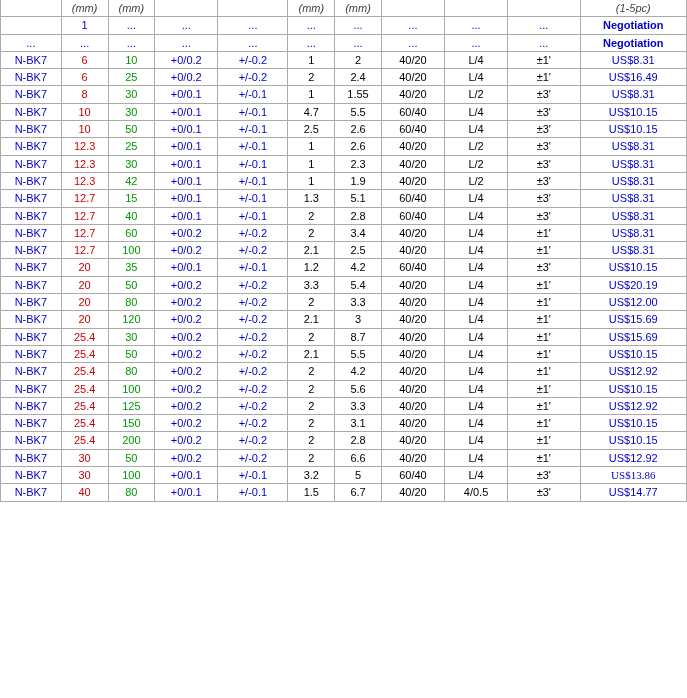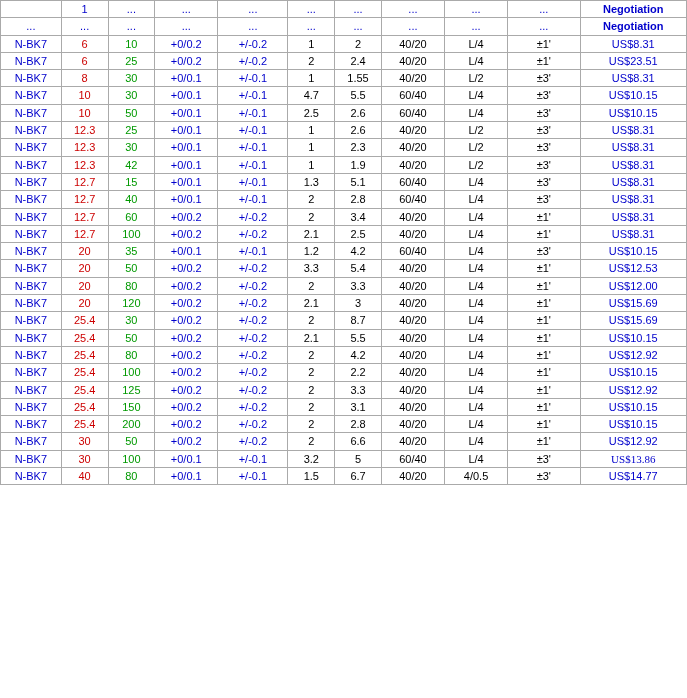--- a/index.html
+++ b/index.html
@@ -82,20 +82,33 @@
       <col class="col-diamtol">
       <col class="col-thktol">
       <col class="col-te">
       <col class="col-tc">
       <col class="col-surface">
       <col class="col-flatness">
       <col class="col-centration">
       <col class="col-price">
     </colgroup>
     <thead>
+      <tr class="sub-header">
+        <td></td>
+        <td>(mm)</td>
+        <td>(mm)</td>
+        <td></td>
+        <td></td>
+        <td>(mm)</td>
+        <td>(mm)</td>
+        <td></td>
+        <td></td>
+        <td></td>
+        <td>(1-5pc)</td>
+      </tr>
     </thead>
     <tbody id="table-body">
       <tr class="negotiation-row">
         <td></td>
         <td>1</td>
         <td>...</td>
         <td>...</td>
         <td>...</td>
         <td>...</td>
         <td>...</td>
@@ -134,21 +147,21 @@
           <td class="material" style="color: rgb(0, 0, 204);">N-BK7</td>
           <td class="dia" style="color: rgb(204, 0, 0);">6</td>
           <td class="efl" style="color: rgb(0, 153, 0);">25</td>
           <td class="tol" style="color: rgb(0, 0, 204);">+0/0.2</td>
           <td class="tol" style="color: rgb(0, 0, 204);">+/-0.2</td>
           <td class="te-tc">2</td>
           <td class="te-tc">2.4</td>
           <td class="surface">40/20</td>
           <td class="flatness">L/4</td>
           <td class="centration">±1'</td>
-          <td class="price" style="color: rgb(0, 0, 204);">US$23.51</td>
+          <td class="price" style="color: rgb(0, 0, 204);">US$16.49</td>
         </tr>
         <tr class="data-row">
           <td class="material" style="color: rgb(0, 0, 204);">N-BK7</td>
           <td class="dia" style="color: rgb(204, 0, 0);">8</td>
           <td class="efl" style="color: rgb(0, 153, 0);">30</td>
           <td class="tol" style="color: rgb(0, 0, 204);">+0/0.1</td>
           <td class="tol" style="color: rgb(0, 0, 204);">+/-0.1</td>
           <td class="te-tc">1</td>
           <td class="te-tc">1.55</td>
           <td class="surface">40/20</td>
@@ -290,21 +303,21 @@
           <td class="material" style="color: rgb(0, 0, 204);">N-BK7</td>
           <td class="dia" style="color: rgb(204, 0, 0);">20</td>
           <td class="efl" style="color: rgb(0, 153, 0);">50</td>
           <td class="tol" style="color: rgb(0, 0, 204);">+0/0.2</td>
           <td class="tol" style="color: rgb(0, 0, 204);">+/-0.2</td>
           <td class="te-tc">3.3</td>
           <td class="te-tc">5.4</td>
           <td class="surface">40/20</td>
           <td class="flatness">L/4</td>
           <td class="centration">±1'</td>
-          <td class="price" style="color: rgb(0, 0, 204);">US$12.53</td>
+          <td class="price" style="color: rgb(0, 0, 204);">US$20.19</td>
         </tr>
         <tr class="data-row">
           <td class="material" style="color: rgb(0, 0, 204);">N-BK7</td>
           <td class="dia" style="color: rgb(204, 0, 0);">20</td>
           <td class="efl" style="color: rgb(0, 153, 0);">80</td>
           <td class="tol" style="color: rgb(0, 0, 204);">+0/0.2</td>
           <td class="tol" style="color: rgb(0, 0, 204);">+/-0.2</td>
           <td class="te-tc">2</td>
           <td class="te-tc">3.3</td>
           <td class="surface">40/20</td>
@@ -364,21 +377,21 @@
           <td class="centration">±1'</td>
           <td class="price" style="color: rgb(0, 0, 204);">US$12.92</td>
         </tr>
         <tr class="data-row">
           <td class="material" style="color: rgb(0, 0, 204);">N-BK7</td>
           <td class="dia" style="color: rgb(204, 0, 0);">25.4</td>
           <td class="efl" style="color: rgb(0, 153, 0);">100</td>
           <td class="tol" style="color: rgb(0, 0, 204);">+0/0.2</td>
           <td class="tol" style="color: rgb(0, 0, 204);">+/-0.2</td>
           <td class="te-tc">2</td>
-          <td class="te-tc">2.2</td>
+          <td class="te-tc">5.6</td>
           <td class="surface">40/20</td>
           <td class="flatness">L/4</td>
           <td class="centration">±1'</td>
           <td class="price" style="color: rgb(0, 0, 204);">US$10.15</td>
         </tr>
         <tr class="data-row">
           <td class="material" style="color: rgb(0, 0, 204);">N-BK7</td>
           <td class="dia" style="color: rgb(204, 0, 0);">25.4</td>
           <td class="efl" style="color: rgb(0, 153, 0);">125</td>
           <td class="tol" style="color: rgb(0, 0, 204);">+0/0.2</td>

